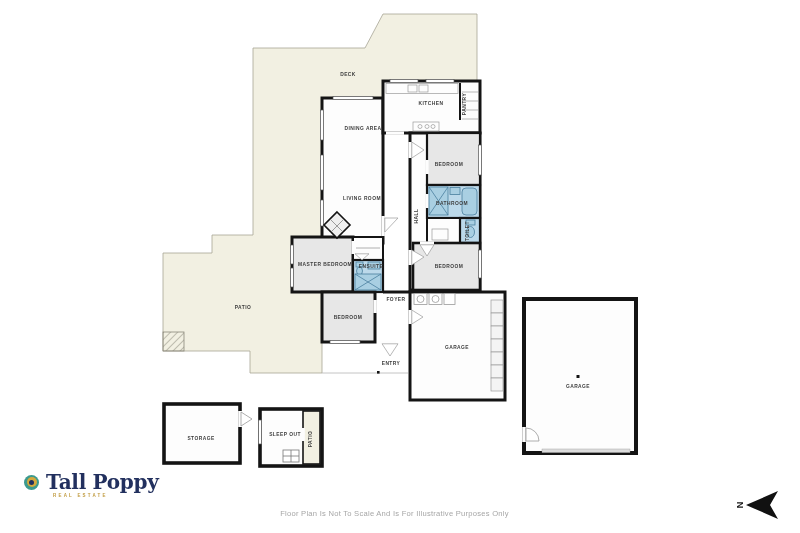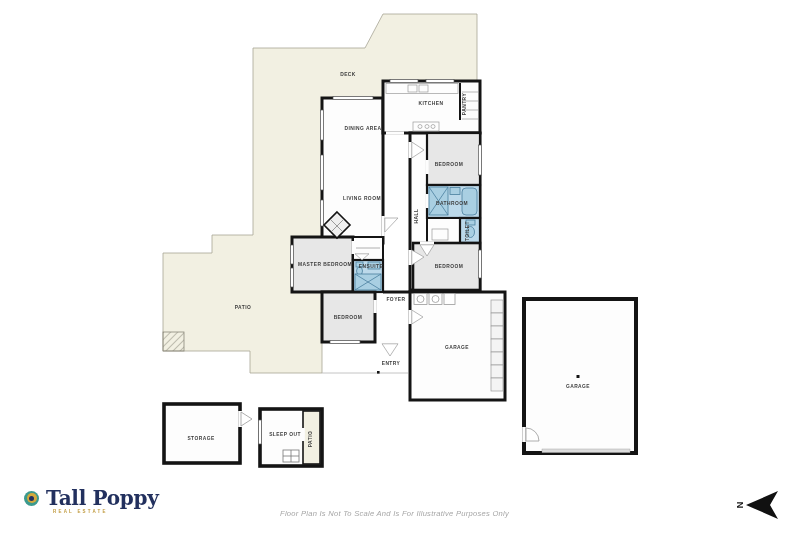--- a/index.html
+++ b/index.html
@@ -1,30 +1,30 @@
 <!DOCTYPE html>
 <html><head>
 <meta charset="utf-8">
 <style>
   html,body{margin:0;padding:0;background:#fff;}
   .canvas{position:relative;width:800px;height:533px;background:#ffffff;overflow:hidden;
           font-family:"Liberation Sans",sans-serif;}
   svg{position:absolute;left:0;top:0;}
   .rlabel{font-family:"Liberation Sans",sans-serif;font-size:4.9px;font-weight:600;
           fill:#3d3d3d;letter-spacing:.45px;text-anchor:middle;}
-  .logo{position:absolute;left:24px;top:486px;width:160px;}
+  .logo{position:absolute;left:24px;top:470px;width:160px;}
   .logo-row{display:flex;align-items:center;}
   .logo-mark{width:15px;height:15px;border-radius:50%;background:#3c9a8e;position:relative;flex:0 0 15px;}
   .logo-mark .ring{position:absolute;left:2.5px;top:2.5px;width:10px;height:10px;border-radius:50%;background:#d4a93c;}
   .logo-mark .core{position:absolute;left:5px;top:5px;width:5px;height:5px;border-radius:50%;background:#22305e;}
   .logo-name{font-family:"DejaVu Serif","Liberation Serif",serif;font-weight:bold;font-size:20px;
              color:#22305e;margin-left:7px;letter-spacing:-0.3px;white-space:nowrap;}
   .logo-tagline{font-size:4.5px;font-weight:bold;letter-spacing:2.2px;color:#c09a3e;margin:-1px 0 0 29px;}
   .disclaimer{position:absolute;left:0;right:11px;top:509px;text-align:center;font-size:7.6px;
-              color:#a6a6a6;letter-spacing:.25px;font-style:italic;}
+              color:#a6a6a6;letter-spacing:.25px;}
 </style>
 </head>
 <body>
 
 <div class="canvas">
 
 <svg width="800" height="533" viewBox="0 0 800 533">
   <defs>
     <pattern id="hatch" width="5" height="5" patternTransform="rotate(45)" patternUnits="userSpaceOnUse">
       <line x1="0" y1="0" x2="0" y2="5" stroke="#8a887a" stroke-width="1"></line>

